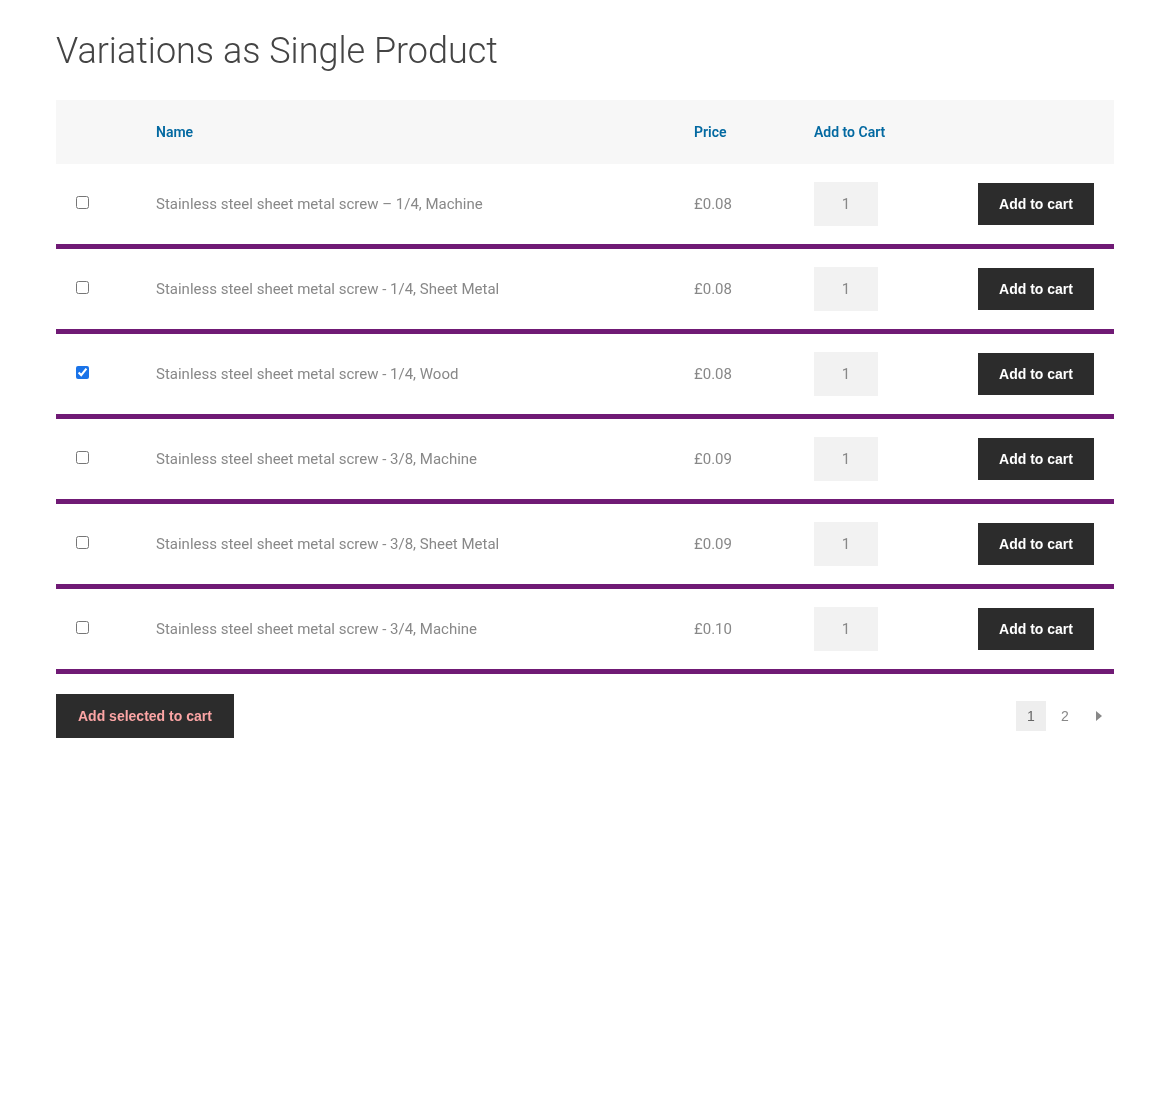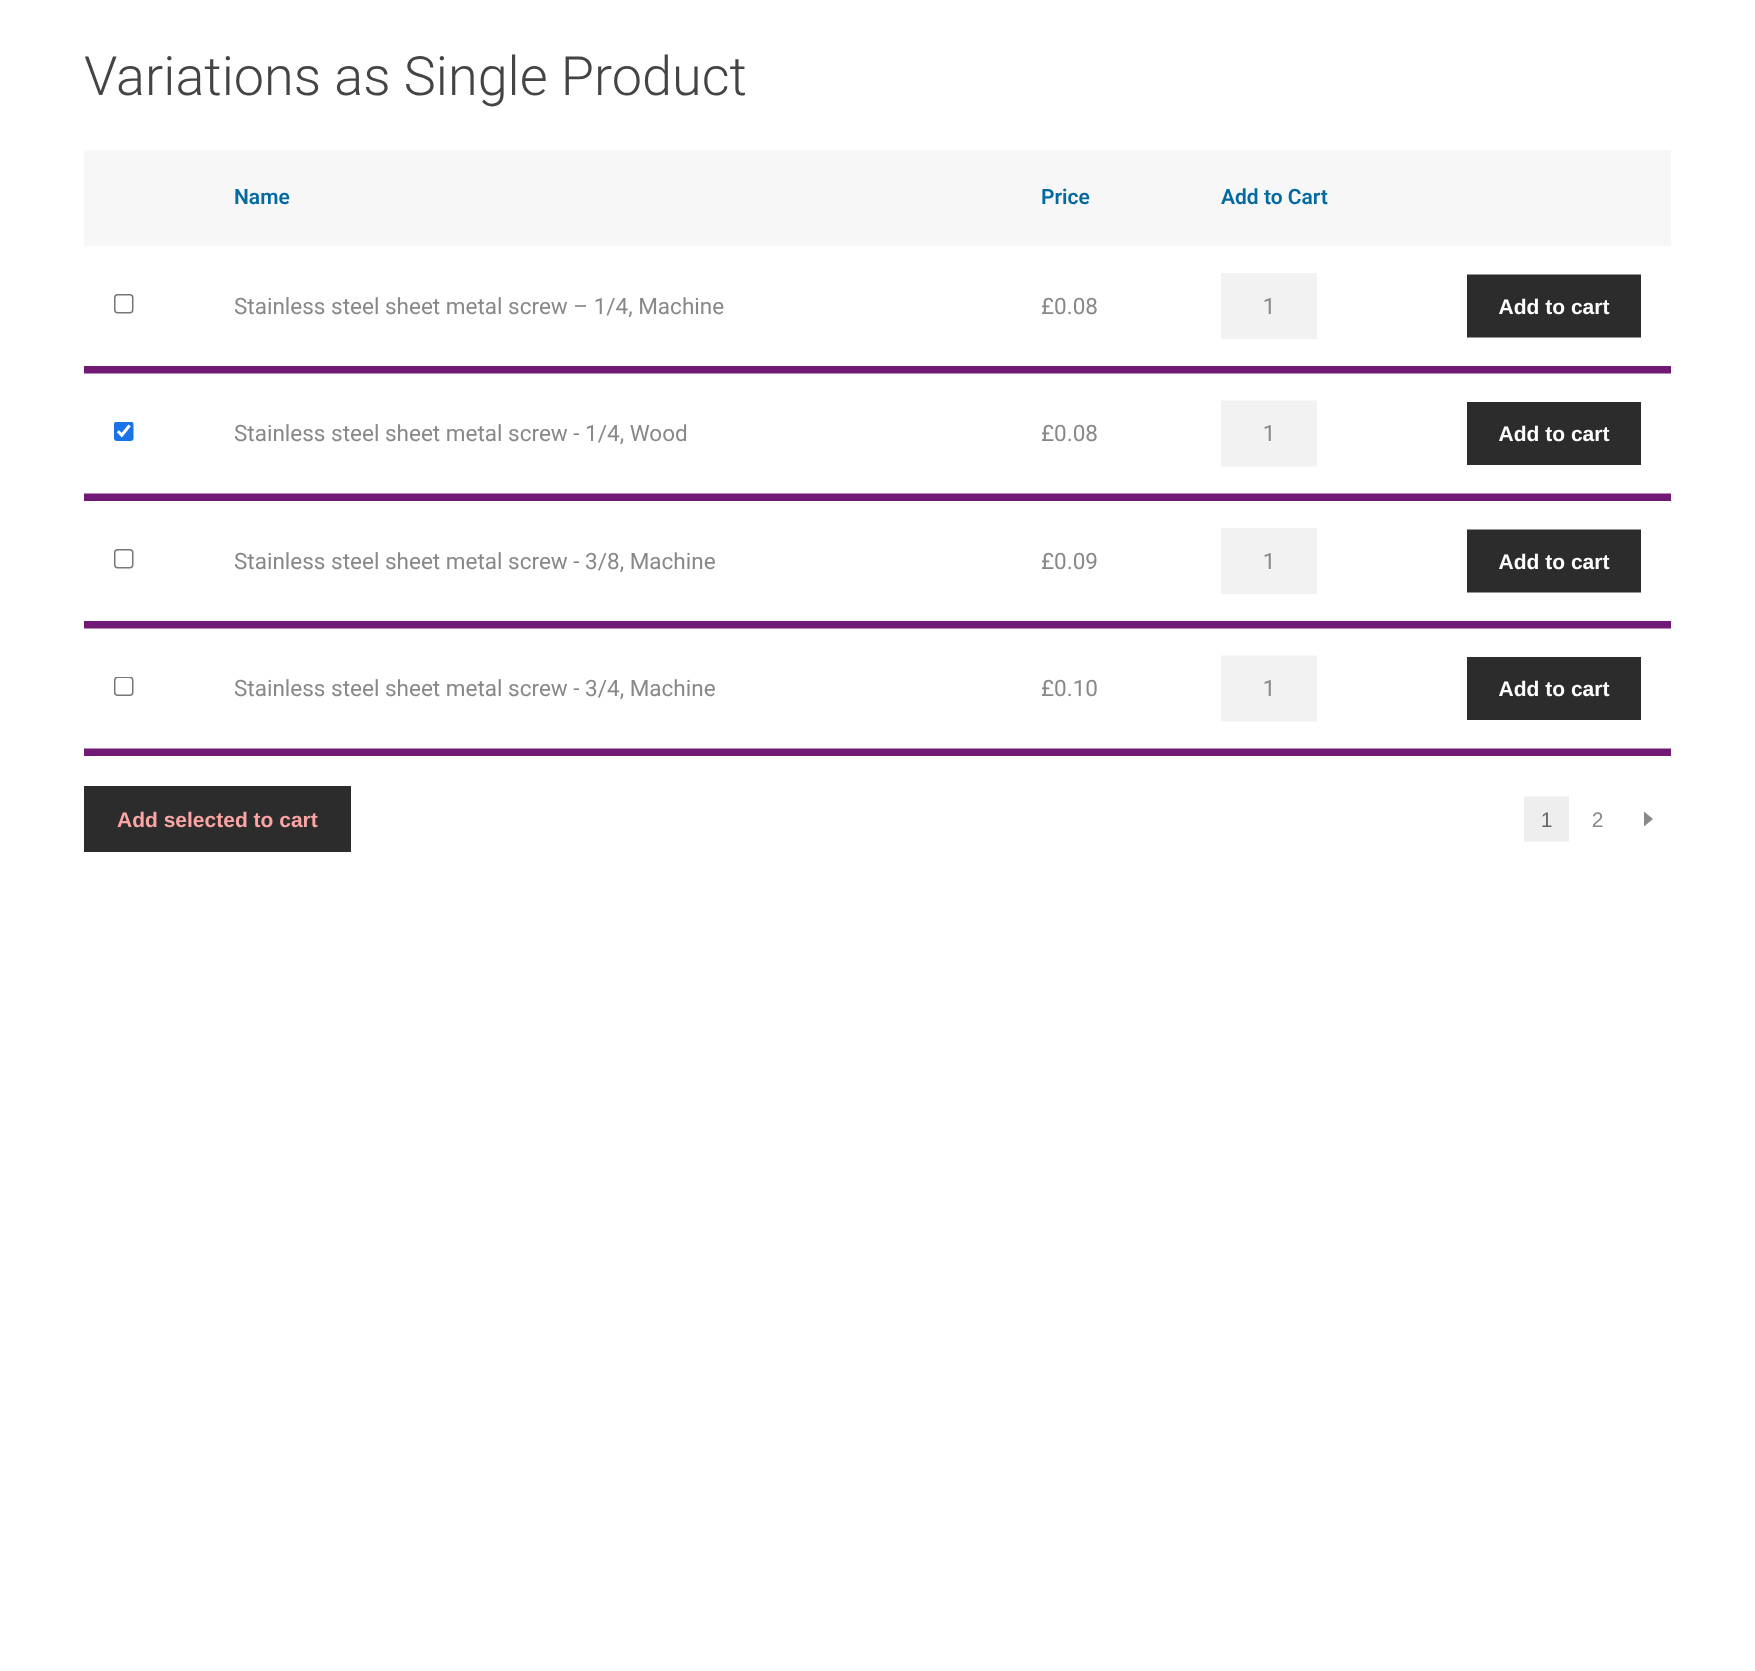--- a/index.html
+++ b/index.html
@@ -147,29 +147,43 @@
     </thead>
     <tbody id="rows-body">
     <tr>
           <td class="col-check"><input type="checkbox" style=""></td>
           <td class="col-name">Stainless steel sheet metal screw – 1/4, Machine</td>
           <td class="col-price">£0.08</td>
           <td class="col-qty"><input type="text" class="qty-input" value="1" style=""></td>
           <td class="col-btn"><button class="add-to-cart-btn">Add to cart</button></td>
         </tr>
         <tr>
+          <td class="col-check"><input type="checkbox" style=""></td>
+          <td class="col-name">Stainless steel sheet metal screw - 1/4, Sheet Metal</td>
+          <td class="col-price">£0.08</td>
+          <td class="col-qty"><input type="text" class="qty-input" value="1" style=""></td>
+          <td class="col-btn"><button class="add-to-cart-btn">Add to cart</button></td>
+        </tr>
+        <tr>
           <td class="col-check"><input type="checkbox" checked="" style=""></td>
           <td class="col-name">Stainless steel sheet metal screw - 1/4, Wood</td>
           <td class="col-price">£0.08</td>
           <td class="col-qty"><input type="text" class="qty-input" value="1" style=""></td>
           <td class="col-btn"><button class="add-to-cart-btn">Add to cart</button></td>
         </tr>
         <tr>
           <td class="col-check"><input type="checkbox" style=""></td>
           <td class="col-name">Stainless steel sheet metal screw - 3/8, Machine</td>
+          <td class="col-price">£0.09</td>
+          <td class="col-qty"><input type="text" class="qty-input" value="1" style=""></td>
+          <td class="col-btn"><button class="add-to-cart-btn">Add to cart</button></td>
+        </tr>
+        <tr>
+          <td class="col-check"><input type="checkbox" style=""></td>
+          <td class="col-name">Stainless steel sheet metal screw - 3/8, Sheet Metal</td>
           <td class="col-price">£0.09</td>
           <td class="col-qty"><input type="text" class="qty-input" value="1" style=""></td>
           <td class="col-btn"><button class="add-to-cart-btn">Add to cart</button></td>
         </tr>
         <tr>
           <td class="col-check"><input type="checkbox" style=""></td>
           <td class="col-name">Stainless steel sheet metal screw - 3/4, Machine</td>
           <td class="col-price">£0.10</td>
           <td class="col-qty"><input type="text" class="qty-input" value="1" style=""></td>
           <td class="col-btn"><button class="add-to-cart-btn">Add to cart</button></td>

